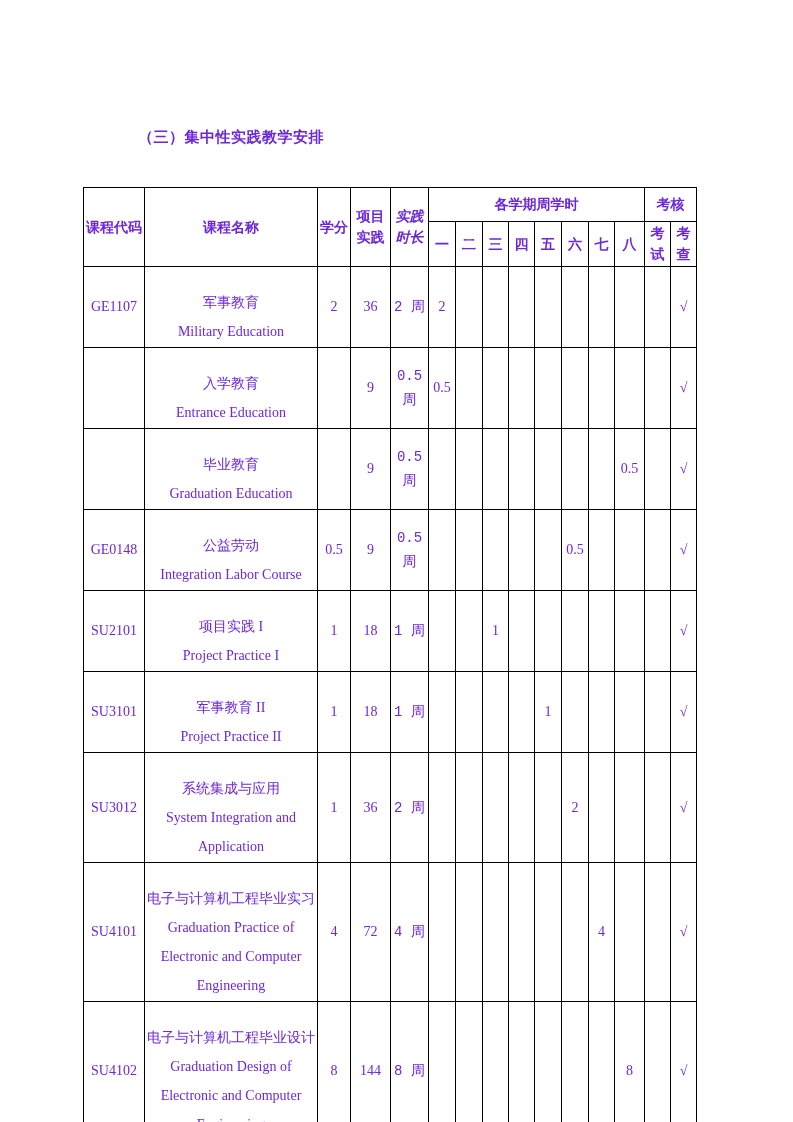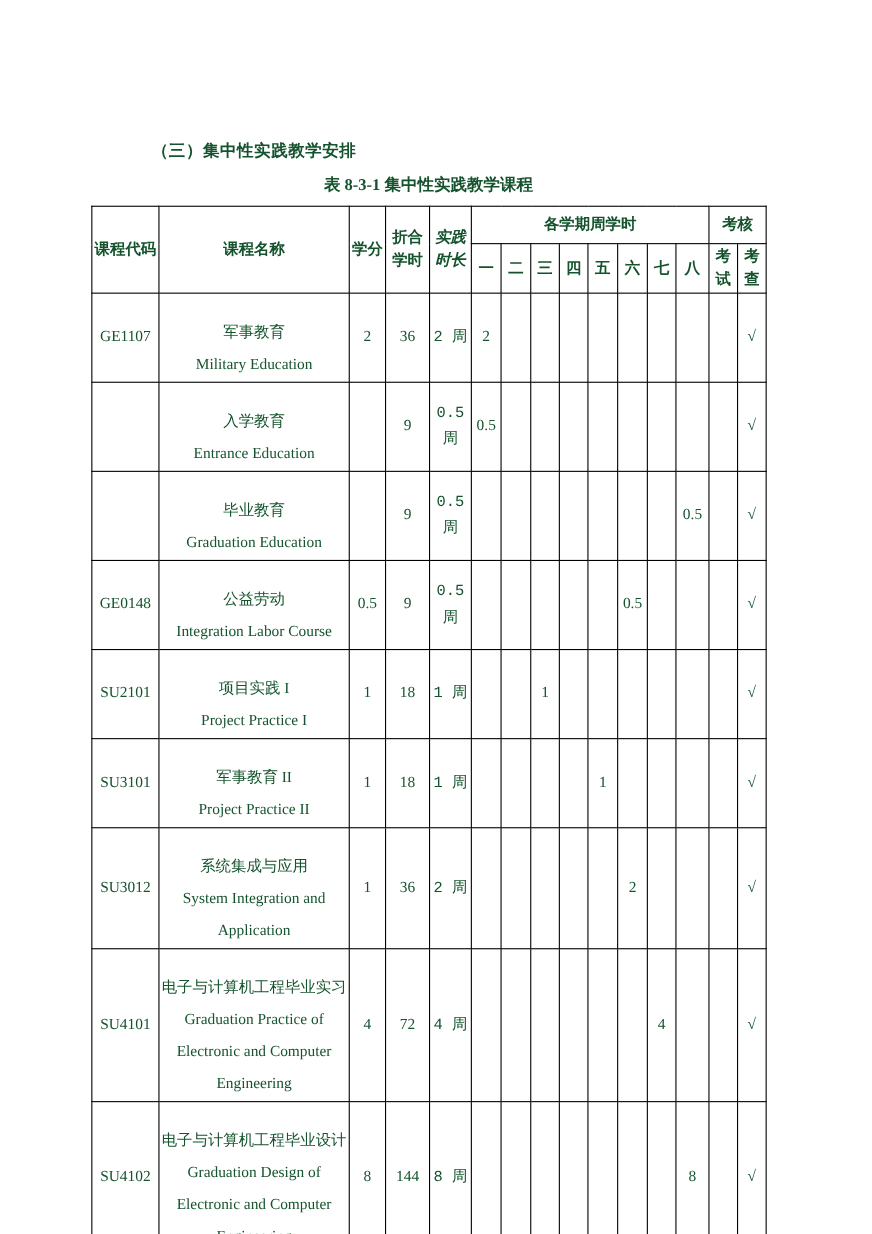--- a/index.html
+++ b/index.html
@@ -4,21 +4,21 @@
 <style>
   * { box-sizing: border-box; }
   html, body { margin: 0; padding: 0; background: #e8e8e8; }
   .page {
     position: relative;
     width: 793px;
     height: 1122px;
     margin: 0 auto;
     background: #ffffff;
     font-family: "Liberation Serif", "DejaVu Serif", serif;
-    color: #14532d;
+    color: #6d28d9;
     overflow: hidden;
   }
   .section-heading {
     position: absolute;
     left: 138px;
     top: 128px;
     font-size: 15px;
     font-weight: bold;
     letter-spacing: 0.5px;
   }
@@ -78,21 +78,20 @@
     font-family: "Liberation Sans", sans-serif;
   }
 </style>
 </head>
 <body>
 
 <div class="page">
 
   <div class="section-heading">（三）集中性实践教学安排</div>
 
-  <div class="table-caption">表 8-3-1 集中性实践教学课程</div>
 
   <table class="curriculum">
     <colgroup>
       <col style="width:61px">
         <col style="width:173px">
         <col style="width:33px">
       <col style="width:40px">
         <col style="width:38px">
       <col style="width:27px">
         <col style="width:27px">
@@ -103,21 +102,21 @@
       <col style="width:26px">
         <col style="width:30px">
       <col style="width:26px">
         <col style="width:26px">
     </colgroup>
     <thead>
       <tr class="hdr-top">
         <th class="h-code" rowspan="2">课程代码</th>
         <th rowspan="2">课程名称</th>
         <th class="h-credit" rowspan="2">学分</th>
-        <th class="h-hours" rowspan="2">折合学时</th>
+        <th class="h-hours" rowspan="2">项目实践</th>
         <th class="h-dur" rowspan="2">实践时长</th>
         <th colspan="8">各学期周学时</th>
         <th colspan="2">考核</th>
       </tr>
       <tr class="hdr-sub">
         <th>一</th>
         <th>二</th>
         <th>三</th>
         <th>四</th>
         <th>五</th>

